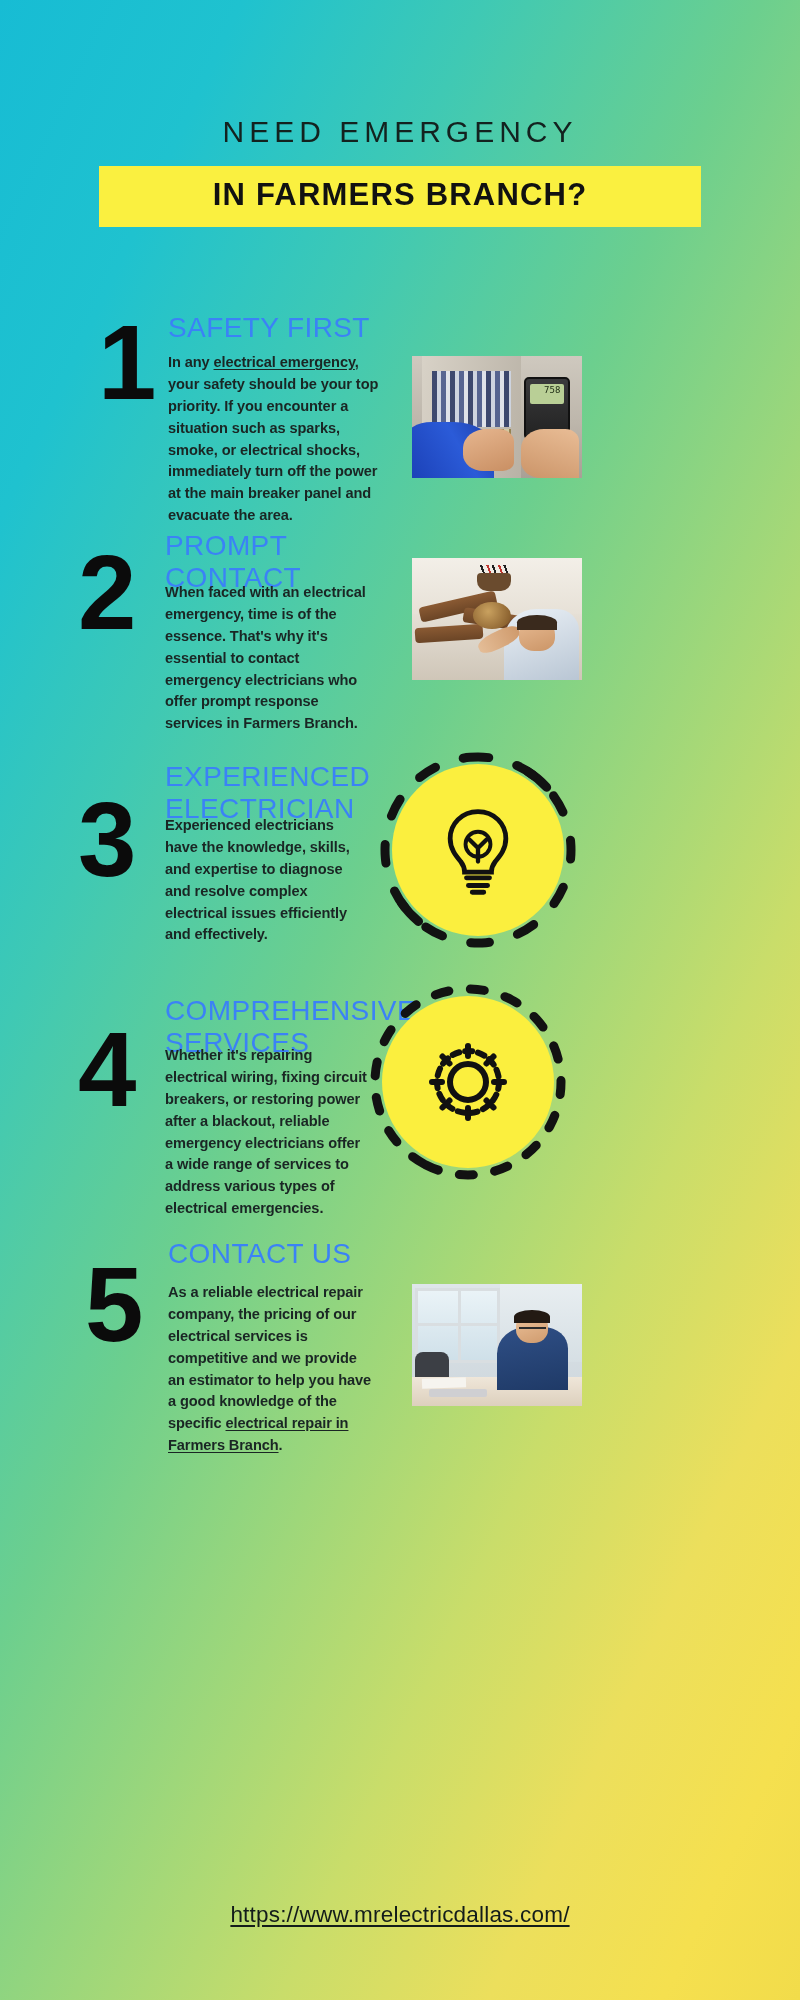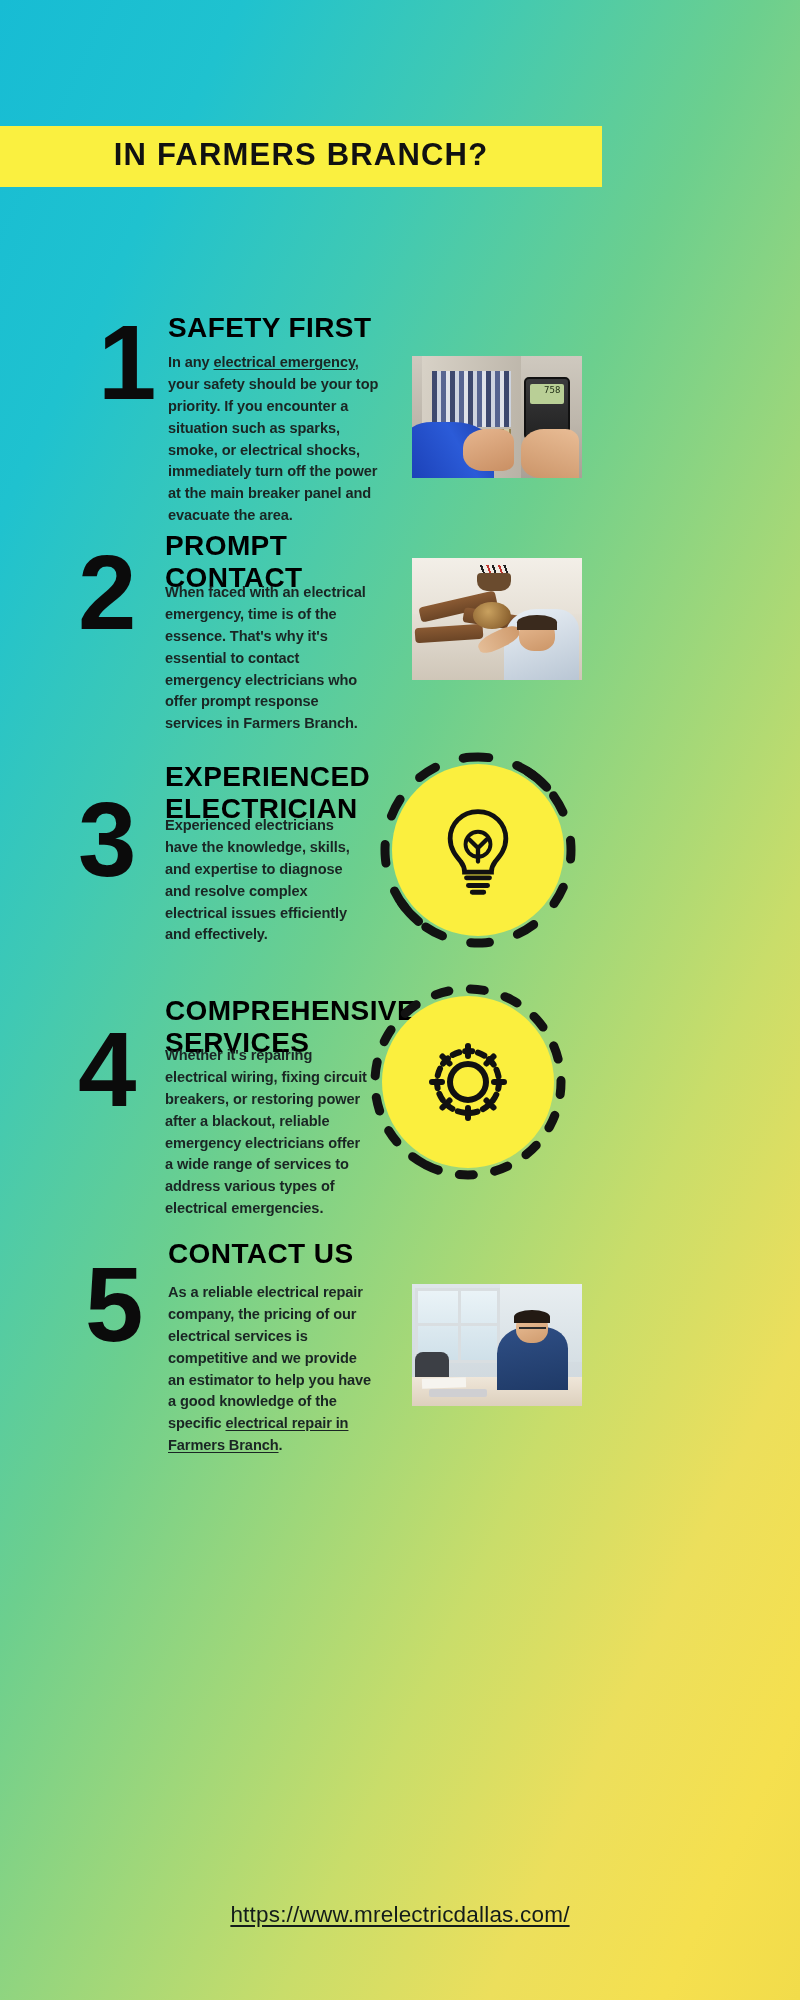--- a/index.html
+++ b/index.html
@@ -25,21 +25,21 @@
   
   .header { padding-top:112px; text-align:center; }
   .head-line {
     font-size:30px;
     letter-spacing:5px;
     color:#13221f;
     font-weight:400;
     line-height:1.33;
     text-align:center;
   }
-  .banner-wrap { margin-top:14px; display:flex; justify-content:flex-start; }
+  .banner-wrap { margin-top:14px; display:flex; justify-content:center; }
   .banner {
     background:#faf040;
     width:602px;
     padding:11px 0 14px 0;
     text-align:center;
   }
   .banner-text {
     font-size:31px;
     font-weight:700;
     letter-spacing:1.2px;
@@ -52,22 +52,22 @@
     position:absolute;
     font-size:105px;
     font-weight:700;
     color:#0b0b0b;
     line-height:1;
     letter-spacing:-3px;
   }
   .stitle {
     position:absolute;
     font-size:28px;
-    font-weight:700;
-    color:#000000;
+    font-weight:400;
+    color:#3b82f6;
     letter-spacing:0.4px;
     line-height:1.13;
     white-space:pre-line;
   }
   .sbody {
     position:absolute;
     font-size:14.6px;
     font-weight:700;
     color:#1a2624;
     line-height:1.5;
@@ -173,20 +173,21 @@
     text-underline-offset:3px;
     font-weight:400;
   }
 </style>
 </head>
 <body>
 
 <div class="page">
 
   <div class="header">
+    <div class="head-line">NEED EMERGENCY</div>
     <div class="banner-wrap">
       <div class="banner">
         <span class="banner-text">IN FARMERS BRANCH?</span>
       </div>
     </div>
   </div>
 
   <div class="section" style="top:300px;">
     <div class="num" style="left:98px; top:10px;">1</div>
     <div class="stitle" style="left:168px; top:12px; width:260px;">SAFETY FIRST</div>

